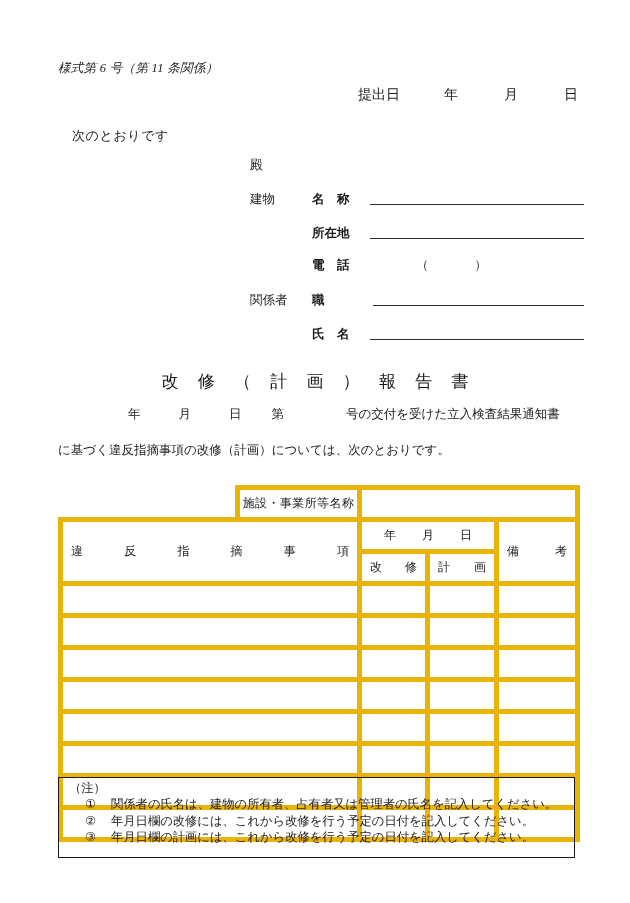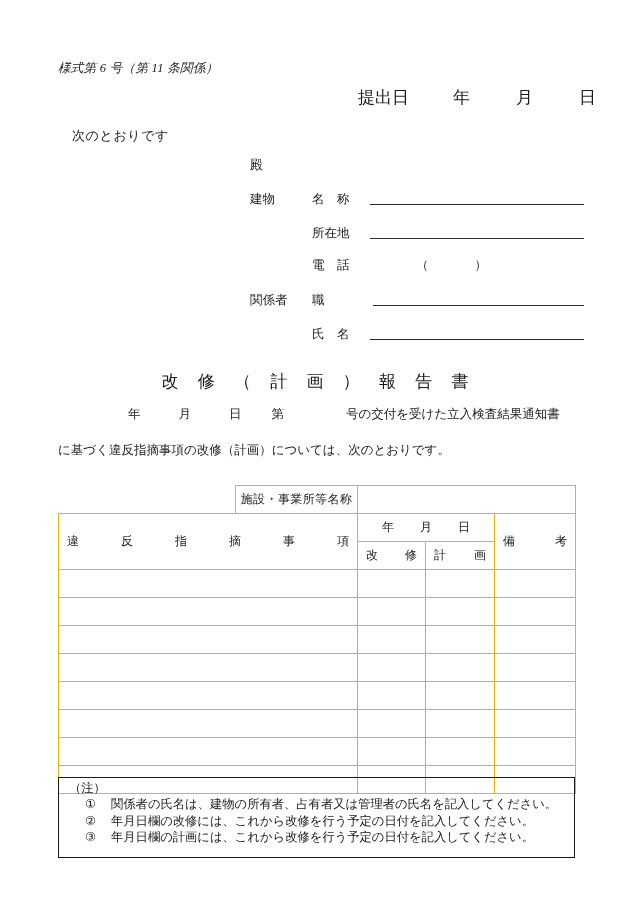--- a/index.html
+++ b/index.html
@@ -12,31 +12,31 @@
     overflow:hidden;
     -webkit-font-smoothing:antialiased;
   }
   .page { position:absolute; inset:0; }
 
   
   .abs { position:absolute; white-space:nowrap; }
 
   
   #form-no   { left:58px;  top:60px;  font-size:12.5px; letter-spacing:0.3px;font-style:italic; }
-  #submit-date { left:358px; top:86px; font-size:17px; }
+  #submit-date { left:358px; top:86px; font-size:14px; }
   #submit-date .lbl { margin-right:44px; }
   #submit-date .u   { margin-right:46px; }
   #dept      { left:72px;  top:127px; font-size:13px; letter-spacing:0.6px; }
   #dono      { left:250px; top:156px; font-size:13px; }
 
   
   .field-row { position:absolute; left:250px; height:20px; font-size:12.5px; }
   .fr-owner  { display:inline-block; width:62px; }
   .fr-label  { display:inline-block; }
-  .fr-label.wide { width:58px; }
+  .fr-label.wide { width:58px;font-weight:bold; }
   .fr-line {
     display:inline-block;
     border-bottom:1px solid #2b2b2b;
     height:14px;
     vertical-align:-2px;
   }
 
   #row-name   { top:190px; }
   #row-addr   { top:224px; }
   #row-tel    { top:257px; }
@@ -65,21 +65,21 @@
   
   #report-table {
     position:absolute;
     left:58px; top:485px;
     width:517px;
     border-collapse:collapse;
     table-layout:fixed;
     font-size:12px;
   }
   #report-table td {
-    border:1px solid #eab308;
+    border:5px solid #eab308;
     padding:0;
     height:27px;
     vertical-align:middle;
   }
   #report-table td.noborder {
     border:0;
     background:transparent;
   }
   .cell-pad { padding:0 7px; }
   .spread {

